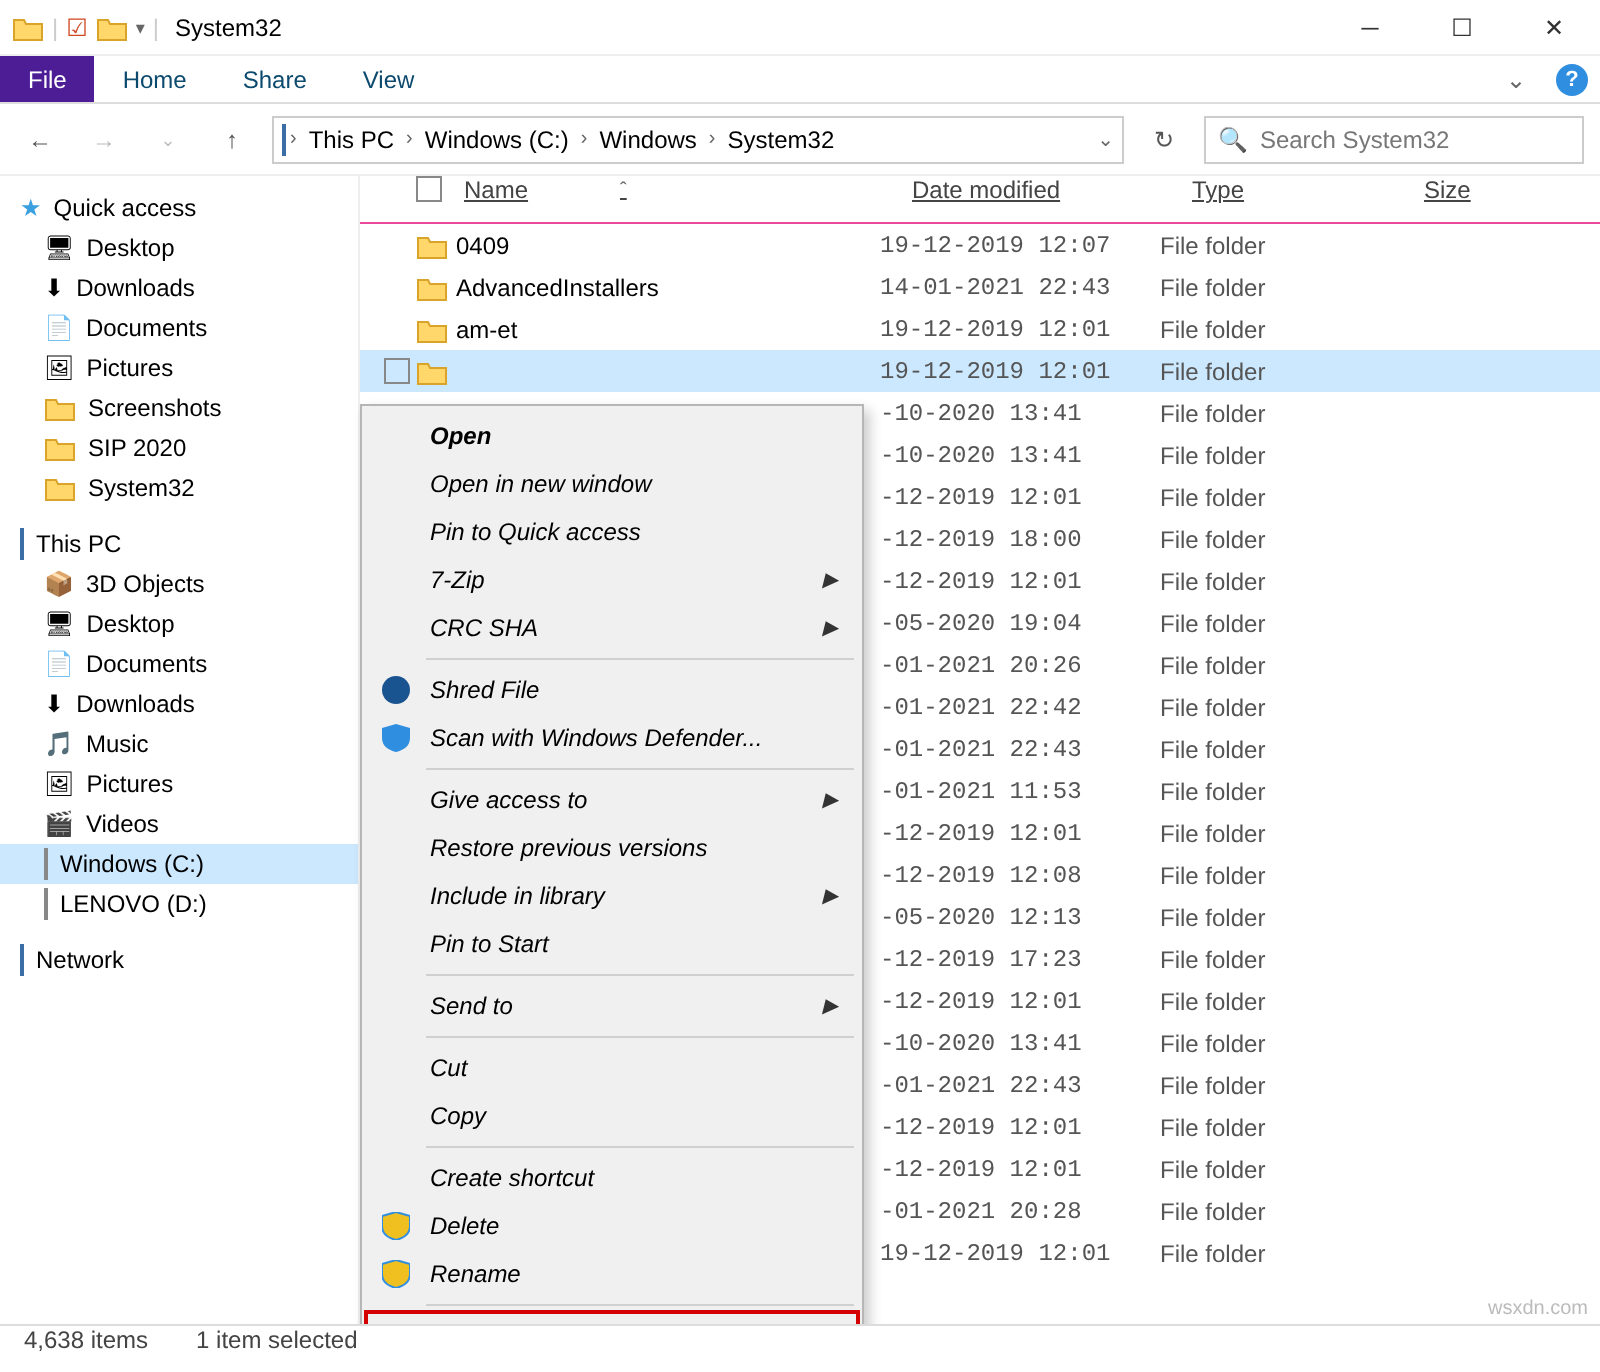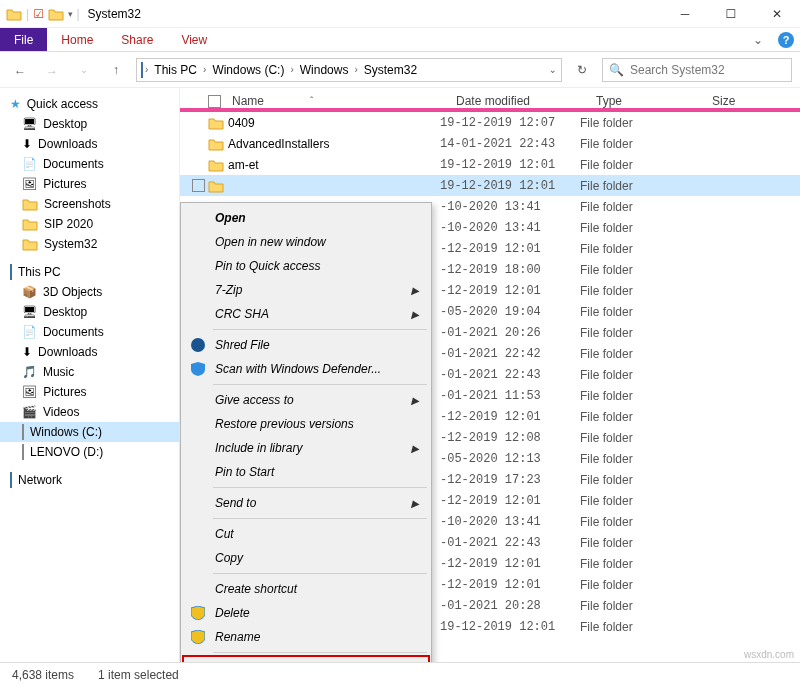--- a/index.html
+++ b/index.html
@@ -3,54 +3,54 @@
 <meta charset="utf-8">
 <style>
   * { box-sizing: border-box; font-family: "Segoe UI", Arial, sans-serif; }
   body { margin: 0; width: 800px; height: 686px; background: #fff; overflow: hidden; font-size: 12px; color: #000; position:relative;}
   .titlebar { height: 28px; display: flex; align-items: center; border-bottom: 1px solid #eee; }
   .titlebar .icons { display:flex; align-items:center; gap:4px; padding-left:6px;}
   .titlebar .title { padding-left:8px; }
   .winbtns { margin-left:auto; display:flex; }
   .winbtn { width:46px; height:28px; display:flex; align-items:center; justify-content:center; color:#333; }
   .ribbon { height: 24px; display:flex; align-items:stretch; border-bottom:1px solid #ddd;}
-  .ribbon .tab { padding:0 14px; display:flex; align-items:center; color:#b91c1c;}
+  .ribbon .tab { padding:0 14px; display:flex; align-items:center; color:#0c4a6e;}
   .ribbon .file { background:#4c1d95; color:#fff; }
   .ribbon .spacer{flex:1;}
   .ribbon .drop{width:28px;display:flex;align-items:center;justify-content:center;color:#666;}
   .ribbon .help{width:28px;display:flex;align-items:center;justify-content:center;}
   .addrbar { height: 36px; display:flex; align-items:center; padding:0 8px; gap:8px; border-bottom:1px solid #eee;}
   .navbtn { width:24px; height:24px; display:flex; align-items:center; justify-content:center; color:#555;}
   .navbtn.disabled{color:#bbb;}
   .pathbox { flex:1; height:24px; border:1px solid #ccc; display:flex; align-items:center; padding:0 4px; gap:2px;}
   .crumb { display:flex; align-items:center; gap:4px; padding:0 4px;}
   .chev { color:#666; font-size:10px;}
   .searchbox { width:190px; height:24px; border:1px solid #ccc; display:flex; align-items:center; padding:0 6px; color:#777; gap:6px;}
   .main { display:flex; height: calc(686px - 28px - 24px - 36px - 24px); }
   .sidebar { width:180px; border-right:1px solid #eee; padding:6px 0; overflow:hidden;}
   .sideitem { display:flex; align-items:center; gap:6px; padding:3px 0 3px 22px; height:20px; white-space:nowrap; overflow:hidden;}
   .sideitem.top{padding-left:10px;}
   .sideitem.sel{background:#cce8ff;}
   .sidespacer{height:8px;}
   .content { flex:1; position:relative;}
-  .colhead { height:24px; display:flex; align-items:flex-end; padding-left:28px; color:#444; border-bottom:4px solid #ec4899;}
+  .colhead { height:24px; display:flex; align-items:flex-start; padding-left:28px; color:#444; border-bottom:1px solid #ec4899;text-decoration:underline;}
   .col-name{width:232px; display:flex; align-items:center; gap:6px;}
   .col-date{width:140px;}
   .col-type{width:116px;}
   .col-size{width:60px;}
   .rows{}
   .row{height:21px; display:flex; align-items:center; padding-left:12px;}
   .row.sel{background:#cce8ff;}
   .row .cb{width:16px;}
   .row .ic{width:18px;}
   .row .nm{width:214px; padding-left:2px;}
   .row .dt{width:140px; color:#555;font-family:Liberation Mono, monospace;}
   .row .tp{width:116px; color:#555;}
   .folder-icon{width:16px;height:14px;}
-  .statusbar{height:24px; border-top:1px solid #ddd; display:flex; align-items:center; padding:0 12px; gap:24px; color:#444; position:absolute; bottom:0; left:0; right:0; background:#fff;}
+  .statusbar{height:24px; border-top:1px solid #ddd; display:flex; padding:0 12px; gap:24px; color:#444; position:absolute; bottom:0; left:0; right:0; background:#fff;}
   .watermark{position:absolute; right:6px; bottom:26px; color:#bbb; font-size:10px;}
   
   .ctxmenu{position:absolute; left:180px; top:202px; width:252px; background:#f0f0f0; border:1px solid #b6b6b6; box-shadow:3px 3px 6px rgba(0,0,0,.2); padding:3px 2px;}
   .ctxitem{height:24px; display:flex; align-items:center; padding-left:32px; position:relative;font-style:italic;}
   .ctxitem .arrow{position:absolute; right:10px; color:#333; font-size:10px;}
   .ctxitem .cicon{position:absolute; left:6px; width:18px; display:flex; align-items:center; justify-content:center;}
   .ctxsep{height:1px; background:#d0d0d0; margin:3px 2px 3px 30px;}
   .ctxitem.boxed{outline:2px solid #d40000; outline-offset:-1px;}
   .ctxitem.bold{font-weight:600;}
   .checkbox{width:13px;height:13px;border:1px solid #888;}

